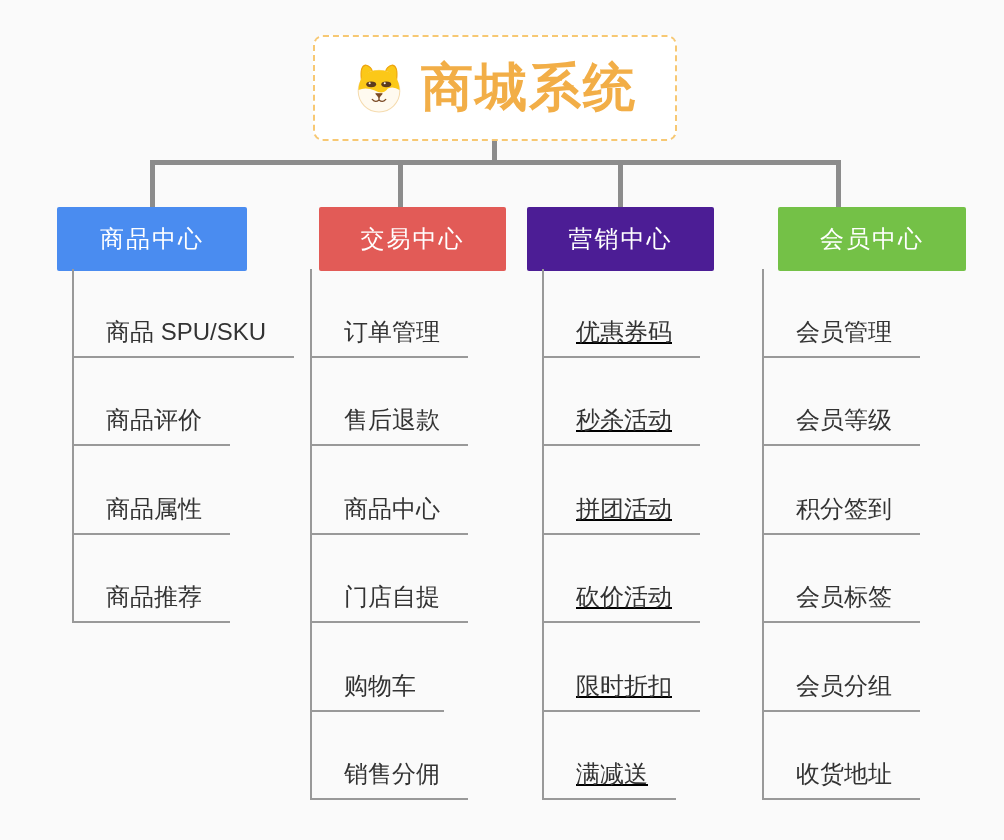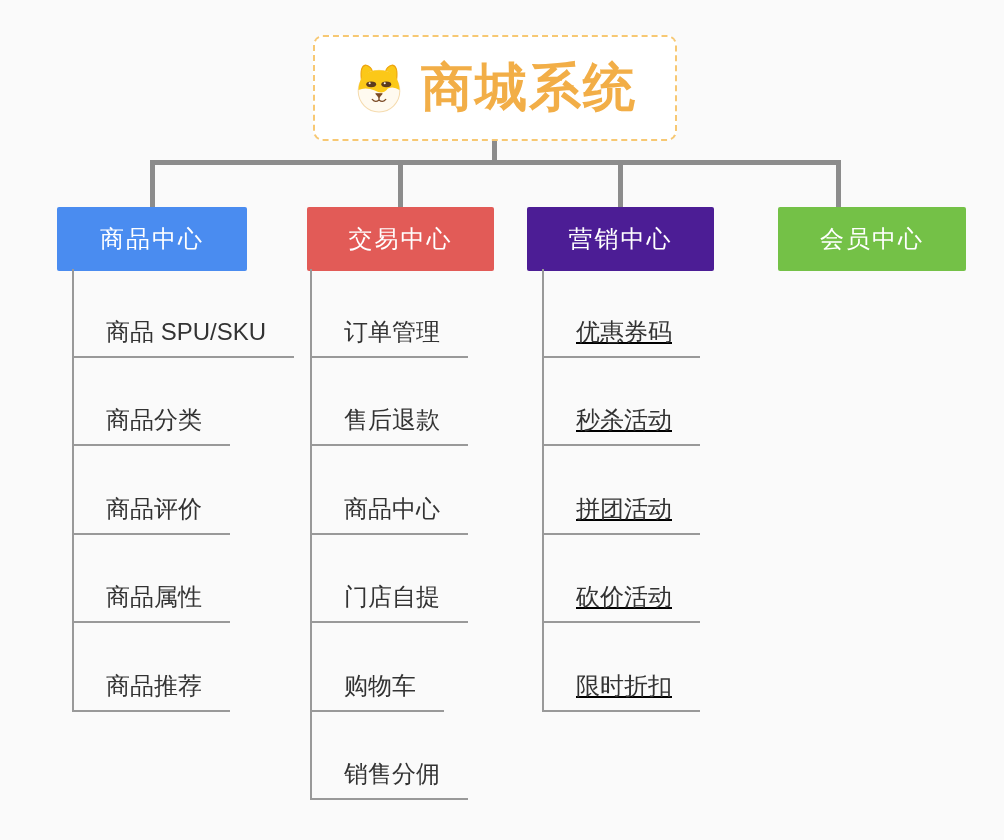--- a/index.html
+++ b/index.html
@@ -109,43 +109,51 @@
         <circle cx="61" cy="41" r="2" fill="#fff8ec"></circle>
 
         <path d="M44,61 L56,61 L50,68 Z" fill="#7a4a26" stroke="#7a4a26" stroke-width="2" stroke-linejoin="round"></path>
         <path d="M50,68 L50,73 M37,72 Q43,79 50,73 Q57,79 63,72" fill="none" stroke="#7a4a26" stroke-width="2.5" stroke-linecap="round"></path>
       </svg>
     </span>
     <span class="root-title">商城系统</span>
   </div>
 
   <div class="branch-box b1" style="background-color: rgb(74, 140, 240);">商品中心</div>
-  <div class="branch-box b2" style="background-color: rgb(226, 91, 87);">交易中心</div>
+  <div class="branch-box b2" style="background-color: rgb(226, 91, 87); margin-left: 12px;">交易中心</div>
   <div class="branch-box b3" style="background-color: #4c1d95;">营销中心</div>
   <div class="branch-box b4" style="background-color: rgb(116, 193, 71);">会员中心</div>
 
   <div class="items c1">
     <div class="item">商品 SPU/SKU</div>
-    <div class="item">商品分类</div>
     <div class="item">商品评价</div>
     <div class="item">商品属性</div>
     <div class="item">商品推荐</div>
   </div>
 
   <div class="items c2">
     <div class="item">订单管理</div>
     <div class="item">售后退款</div>
     <div class="item">商品中心</div>
     <div class="item">门店自提</div>
     <div class="item">购物车</div>
     <div class="item">销售分佣</div>
   </div>
 
   <div class="items c3">
     <div class="item">优惠券码</div>
     <div class="item">秒杀活动</div>
     <div class="item">拼团活动</div>
     <div class="item">砍价活动</div>
     <div class="item">限时折扣</div>
+    <div class="item">满减送</div>
   </div>
 
+  <div class="items c4">
+    <div class="item">会员管理</div>
+    <div class="item">会员等级</div>
+    <div class="item">积分签到</div>
+    <div class="item">会员标签</div>
+    <div class="item">会员分组</div>
+    <div class="item">收货地址</div>
+  </div>
 
 </div>
 
 </body></html>

